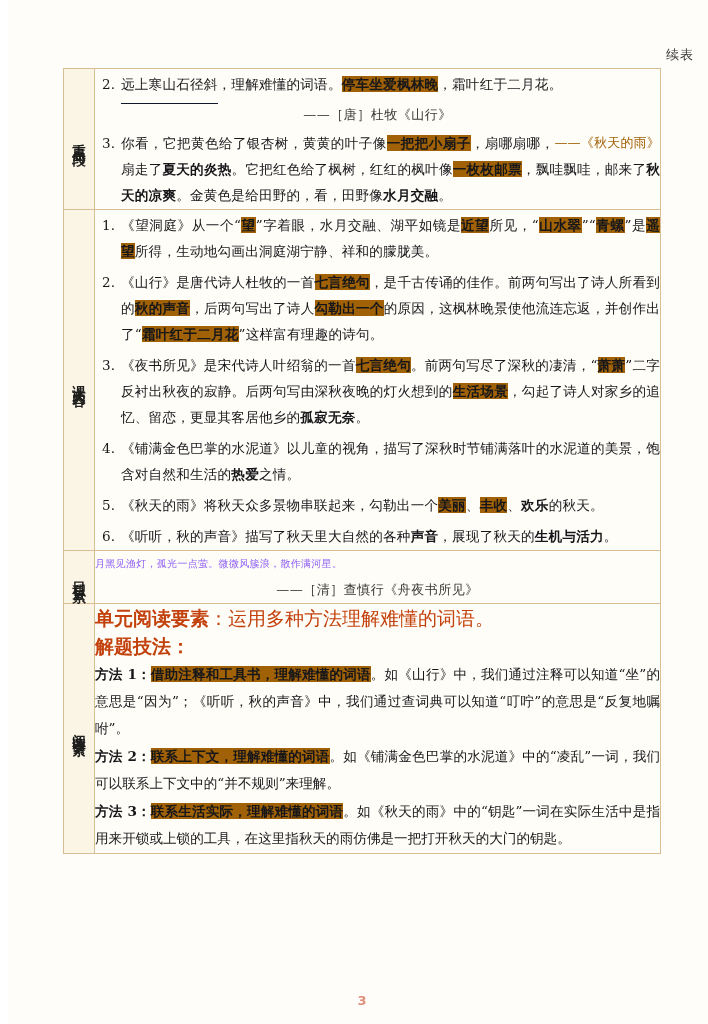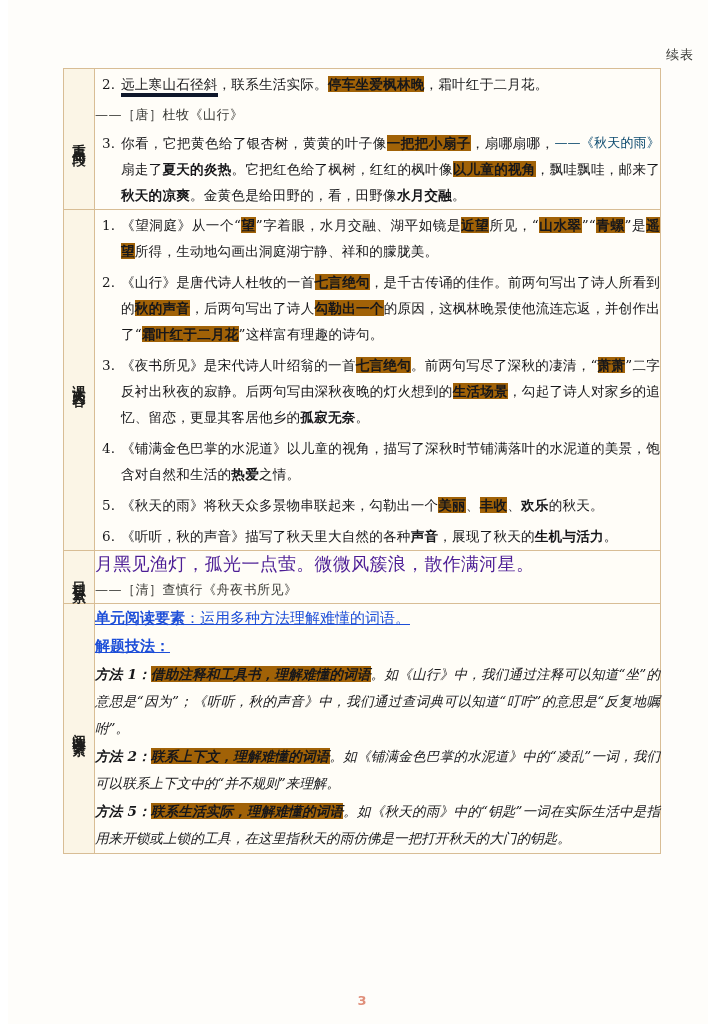--- a/index.html
+++ b/index.html
@@ -96,68 +96,66 @@
     padding-left: 6px;
     font-size: 13.6px;
     line-height: 26px;
     color: #17171a;
     text-align: justify;
     letter-spacing: 0.2px;
   }
 
   
   .attrib {
-    text-align: left;
+    text-align: center;
     font-size: 13px;
     line-height: 26px;
     color: #3a3a36;
     letter-spacing: 0.5px;
     font-family: "DejaVu Serif", "Liberation Serif", serif;
   }
   .attrib-inline {
     float: right;
     font-size: 13px;
-    color: #0c4a6e;
+    color: #a16207;
   }
 
   
   .hl {               
     background: #a16207;
     font-weight: 700;
   }
   .b {                
     font-weight: 700;
   }
   .ul {               
-    border-bottom: 4px solid #0f172a;
-    padding-bottom: 1px;
+    border-bottom: 1px solid #0f172a;
+    padding-bottom: 11px;
   }
 
   .rx-head {
-    font-size: 15px;
+    font-size: 19px;
     line-height: 27px;
-    color: #1d4ed8;
+    color: #c2410c;
     margin: 1px 0 1px 0;
-    text-decoration: underline;
   }
   .rx-para {
     font-size: 13.6px;
     line-height: 27px;
     color: #17171a;
     text-align: justify;
     margin: 1px 0 1px 0;
-    font-style: italic;
   }
   .rx-body { padding: 10px 12px 10px 12px; }
 
   .jiji { padding: 11px 12px 8px 14px; }
   .jiji .poem {
-    font-size: 18px;
-    line-height: 26px;
-    color: #4c1d95;
+    font-size: 10px;
+    line-height: 26px;
+    color: #8b5cf6;
     letter-spacing: 0.3px;
   }
 
   .pageno {
     position: absolute;
     left: 0; right: 0;
     bottom: 16px;
     text-align: center;
     font-size: 13px;
     font-weight: 700;
@@ -175,26 +173,26 @@
   <table class="tbl">
     <tbody>
 
       <tr>
         <td class="lbl">
           <div class="lbl-inner">重点句段</div>
         </td>
         <td class="body-cell">
           <div class="item">
             <div class="num">2.</div>
-            <div class="txt"><span class="ul">远上寒山石径斜</span><span>，联系生活实际。</span><span class="hl">停车坐爱枫林晚</span><span>，霜叶红于二月花。</span></div>
+            <div class="txt"><span class="ul">远上寒山石径斜</span><span>，理解难懂的词语。</span><span class="hl">停车坐爱枫林晚</span><span>，霜叶红于二月花。</span></div>
           </div>
           <div class="attrib">——［唐］杜牧《山行》</div>
           <div class="item">
             <div class="num">3.</div>
-            <div class="txt"><span class="attrib-inline">——《秋天的雨》</span><span>你看，它把黄色给了银杏树，黄黄的叶子像</span><span class="hl">一把把小扇子</span><span>，扇哪扇哪，扇走了</span><span class="b">夏天的炎热</span><span>。它把红色给了枫树，红红的枫叶像</span><span class="hl">以儿童的视角</span><span>，飘哇飘哇，邮来了</span><span class="b">秋天的凉爽</span><span>。金黄色是给田野的，看，田野像</span><span class="b">水月交融</span><span>。</span></div>
+            <div class="txt"><span class="attrib-inline">——《秋天的雨》</span><span>你看，它把黄色给了银杏树，黄黄的叶子像</span><span class="hl">一把把小扇子</span><span>，扇哪扇哪，扇走了</span><span class="b">夏天的炎热</span><span>。它把红色给了枫树，红红的枫叶像</span><span class="hl">一枚枚邮票</span><span>，飘哇飘哇，邮来了</span><span class="b">秋天的凉爽</span><span>。金黄色是给田野的，看，田野像</span><span class="b">水月交融</span><span>。</span></div>
           </div>
         </td>
       </tr>
 
       <tr>
         <td class="lbl">
           <div class="lbl-inner">课文内容</div>
         </td>
         <td class="body-cell">
           <div class="item">
@@ -236,20 +234,20 @@
 
       <tr>
         <td class="lbl">
           <div class="lbl-inner">阅读要素</div>
         </td>
         <td class="rx-body">
           <div class="rx-head"><span class="b">单元阅读要素</span><span>：运用多种方法理解难懂的词语。</span></div>
           <div class="rx-head"><span class="b">解题技法：</span></div>
           <div class="rx-para"><span class="b">方法 1：</span><span class="hl">借助注释和工具书，理解难懂的词语</span><span>。如《山行》中，我们通过注释可以知道“坐”的意思是“因为”；《听听，秋的声音》中，我们通过查词典可以知道“叮咛”的意思是“反复地嘱咐”。</span></div>
           <div class="rx-para"><span class="b">方法 2：</span><span class="hl">联系上下文，理解难懂的词语</span><span>。如《铺满金色巴掌的水泥道》中的“凌乱”一词，我们可以联系上下文中的“并不规则”来理解。</span></div>
-          <div class="rx-para"><span class="b">方法 5：</span><span class="hl">联系生活实际，理解难懂的词语</span><span>。如《秋天的雨》中的“钥匙”一词在实际生活中是指用来开锁或上锁的工具，在这里指秋天的雨仿佛是一把打开秋天的大门的钥匙。</span></div>
+          <div class="rx-para"><span class="b">方法 3：</span><span class="hl">联系生活实际，理解难懂的词语</span><span>。如《秋天的雨》中的“钥匙”一词在实际生活中是指用来开锁或上锁的工具，在这里指秋天的雨仿佛是一把打开秋天的大门的钥匙。</span></div>
         </td>
       </tr>
     </tbody>
   </table>
 
   <div class="pageno" style="color: rgb(224, 143, 122);">3</div>
 </div>
 
 </body></html>

